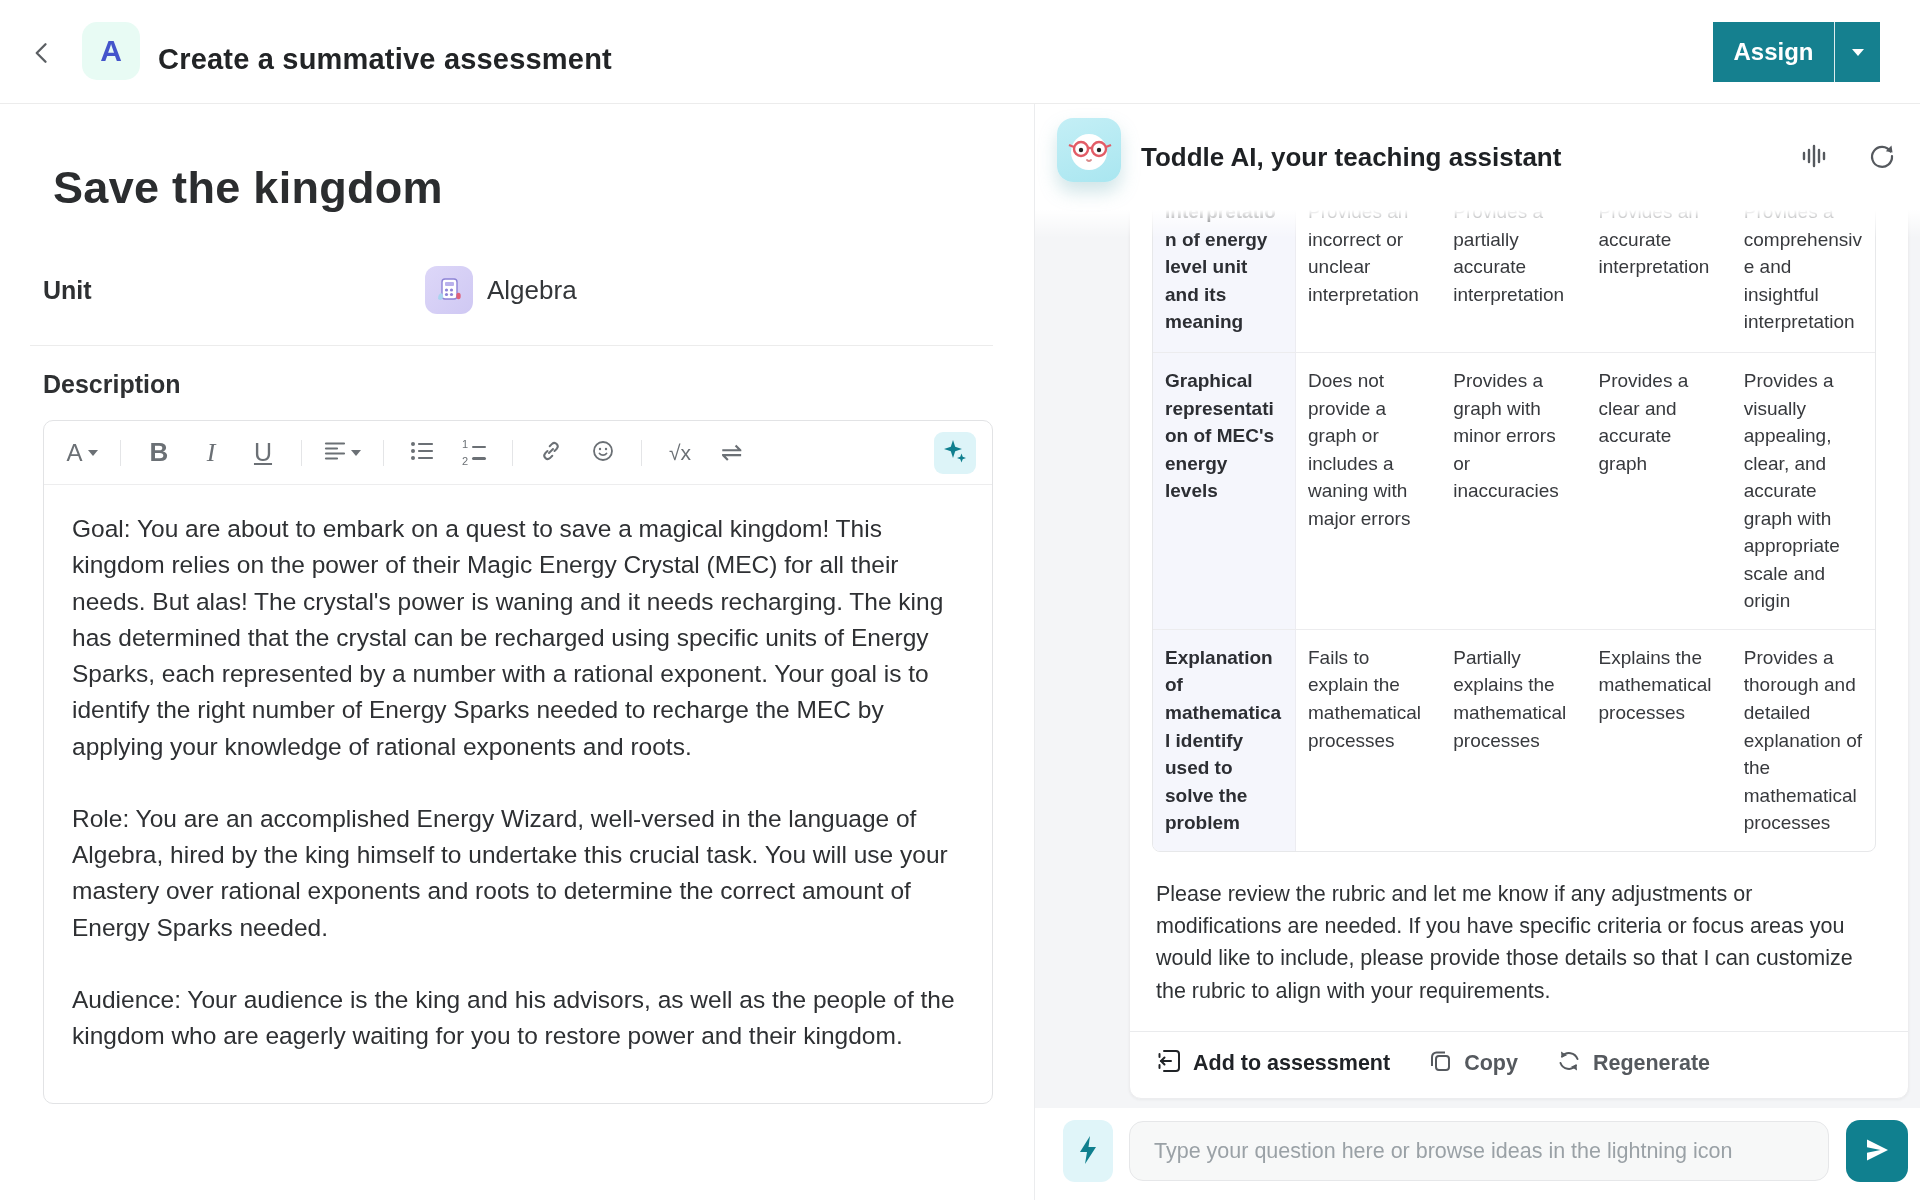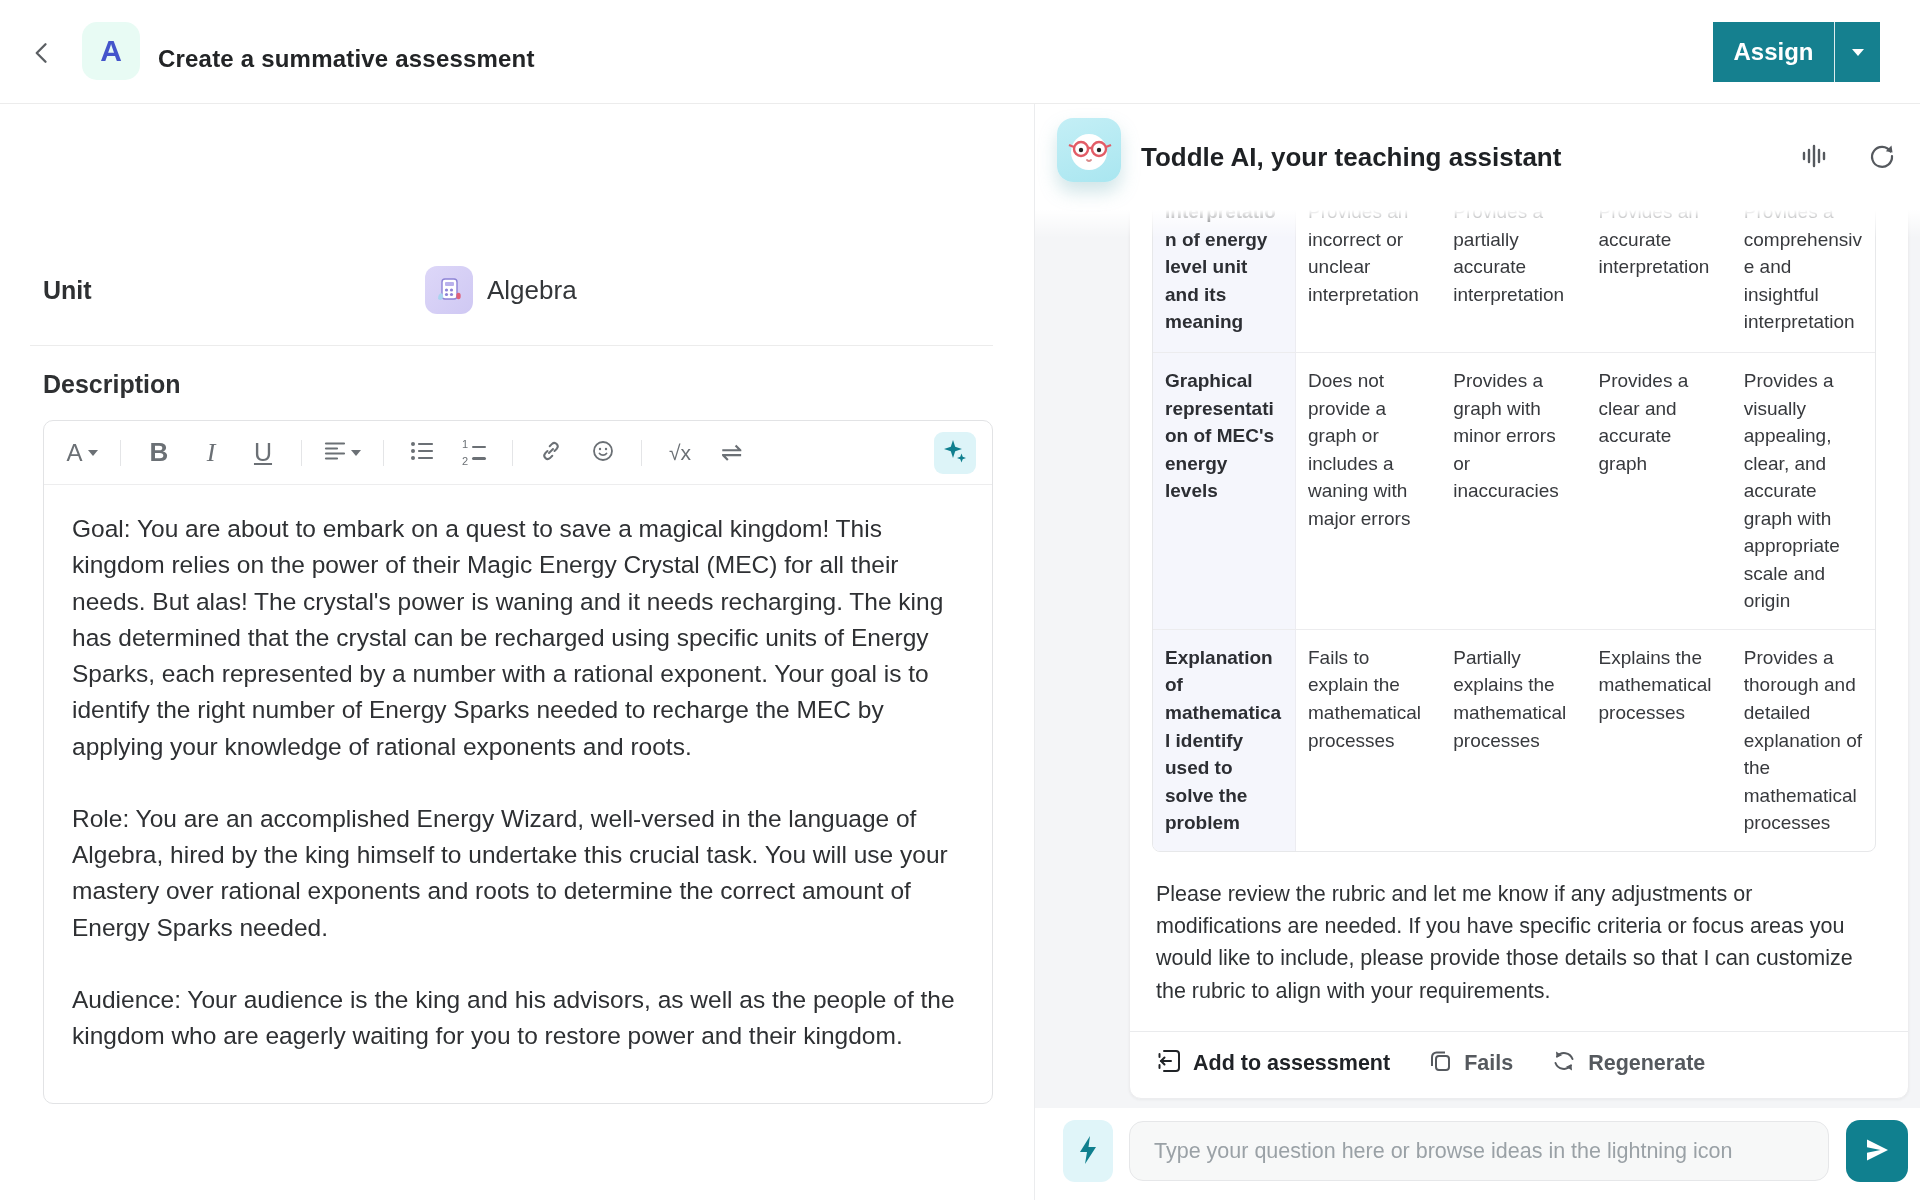--- a/index.html
+++ b/index.html
@@ -3,21 +3,21 @@
 <meta charset="utf-8">
 <style>
   * { margin:0; padding:0; box-sizing:border-box; }
   html,body { width:1920px; height:1200px; background:#fff; font-family:"Liberation Sans","DejaVu Sans",sans-serif; color:#27292c; }
   #app { position:relative; width:1920px; height:1200px; overflow:hidden; background:#fff; }
 
   
   .topbar { position:absolute; left:0; top:0; width:1920px; height:104px; background:#fff; border-bottom:1px solid #ececec; z-index:30; }
   .back-btn { position:absolute; left:22px; top:34px; width:40px; height:40px; background:none; border:none; cursor:pointer; color:#5b5f63; }
   .logo-chip { position:absolute; left:82px; top:22px; width:58px; height:58px; border-radius:15px; background:#e8fbf4; display:flex; align-items:center; justify-content:center; font-size:30px; font-weight:bold; color:#4455cb; }
-  .topbar h1 { position:absolute; left:158px; top:0; height:118px; display:flex; align-items:center; font-size:24px; font-weight:bold; color:#222426; letter-spacing:.2px; }
+  .topbar h1 { position:absolute; left:158px; top:0; height:118px; display:flex; align-items:center; font-size:29px; font-weight:bold; color:#222426; letter-spacing:.2px; }
   .assign-split { position:absolute; left:1713px; top:22px; height:60px; display:flex; border-radius:0; overflow:hidden; }
   .assign-main { width:121px; background:#15808f; color:#fff; border:none; font-family:inherit; font-size:24px; font-weight:bold; cursor:pointer; }
   .assign-caret { width:46px; background:#15808f; border:none; border-left:1px solid rgba(255,255,255,.85); cursor:pointer; display:flex; align-items:center; justify-content:center; }
 
   
   .content { position:absolute; left:0; top:104px; width:1034px; height:1096px; background:#fff; }
   .page-heading { position:absolute; left:53px; top:58px; font-size:45px; font-weight:bold; color:#2b2d2f; letter-spacing:.3px; }
   .unit-row { position:absolute; left:43px; top:162px; width:950px; height:50px; }
   .unit-label { position:absolute; left:0; top:10px; font-size:25px; font-weight:bold; color:#2e3032; }
   .unit-value { position:absolute; left:382px; top:0; display:flex; align-items:center; gap:14px; cursor:pointer; }
@@ -104,20 +104,21 @@
         <span>
           <svg width="14" height="9" viewBox="0 0 14 9">
               <polygon points="1,1 13,1 7,8" fill="#ffffff"></polygon>
             </svg>
         </span>
       </button>
     </div>
   </header>
 
   <main class="content">
+    <h2 class="page-heading">Save the kingdom</h2>
 
     <div class="unit-row">
       <span class="unit-label">Unit</span>
       <span class="unit-value">
         <span class="unit-icon">
           <svg width="30" height="30" viewBox="0 0 30 30">
             <rect x="8" y="4" width="15" height="20" rx="3" fill="#ffffff" stroke="#8d83d6" stroke-width="1.4"></rect>
             <rect x="11" y="7" width="9" height="4" rx="1" fill="#b9b1ec"></rect>
             <circle cx="12.5" cy="15" r="1.6" fill="#8d83d6"></circle>
               <circle cx="17.5" cy="15" r="1.6" fill="#8d83d6"></circle>
@@ -337,21 +338,21 @@
             </span>
             <span>Add to assessment</span>
           </button>
           <button class="action-btn">
             <span>
               <svg width="25" height="25" viewBox="0 0 25 25" fill="none" stroke="#55595e" stroke-width="2">
                   <rect x="8" y="8" width="13" height="14" rx="3"></rect>
                   <path d="M17 4.5 H8.5 A4.5 4.5 0 0 0 4 9 v9"></path>
                 </svg>
             </span>
-            <span>Fails</span>
+            <span>Copy</span>
           </button>
           <button class="action-btn">
             <span>
               <svg width="26" height="26" viewBox="0 0 26 26" fill="none" stroke="#55595e" stroke-width="2" stroke-linecap="round">
                   <path d="M21.5 11 A9 9 0 0 0 6 8.5"></path>
                   <polygon points="5,3.5 5.6,9.7 11,7.2" fill="#55595e" stroke="none"></polygon>
                   <path d="M4.5 15 A9 9 0 0 0 20 17.5"></path>
                   <polygon points="21,22.5 20.4,16.3 15,18.8" fill="#55595e" stroke="none"></polygon>
                 </svg>
             </span>

